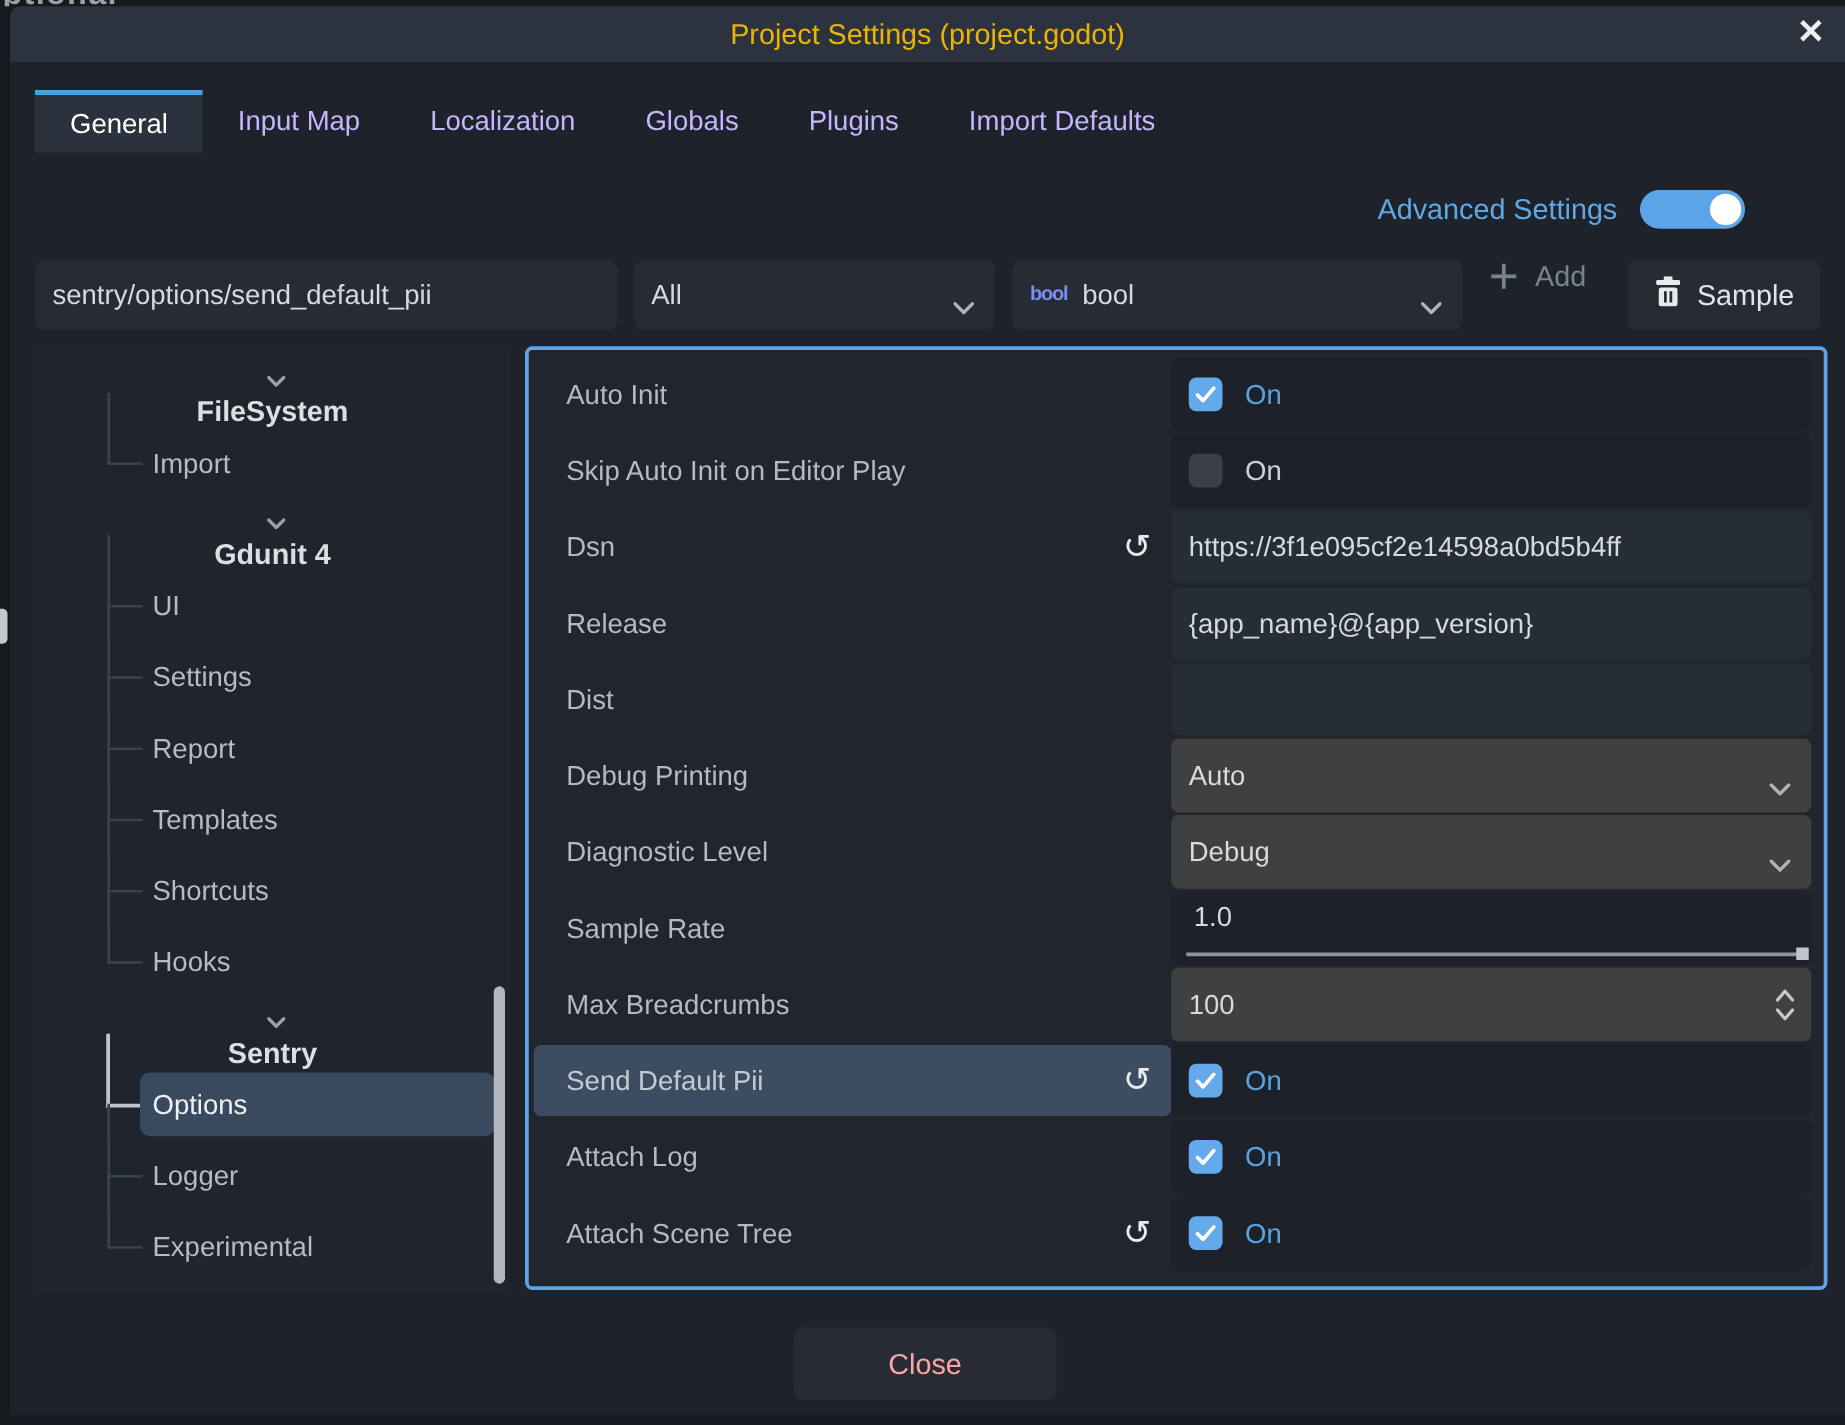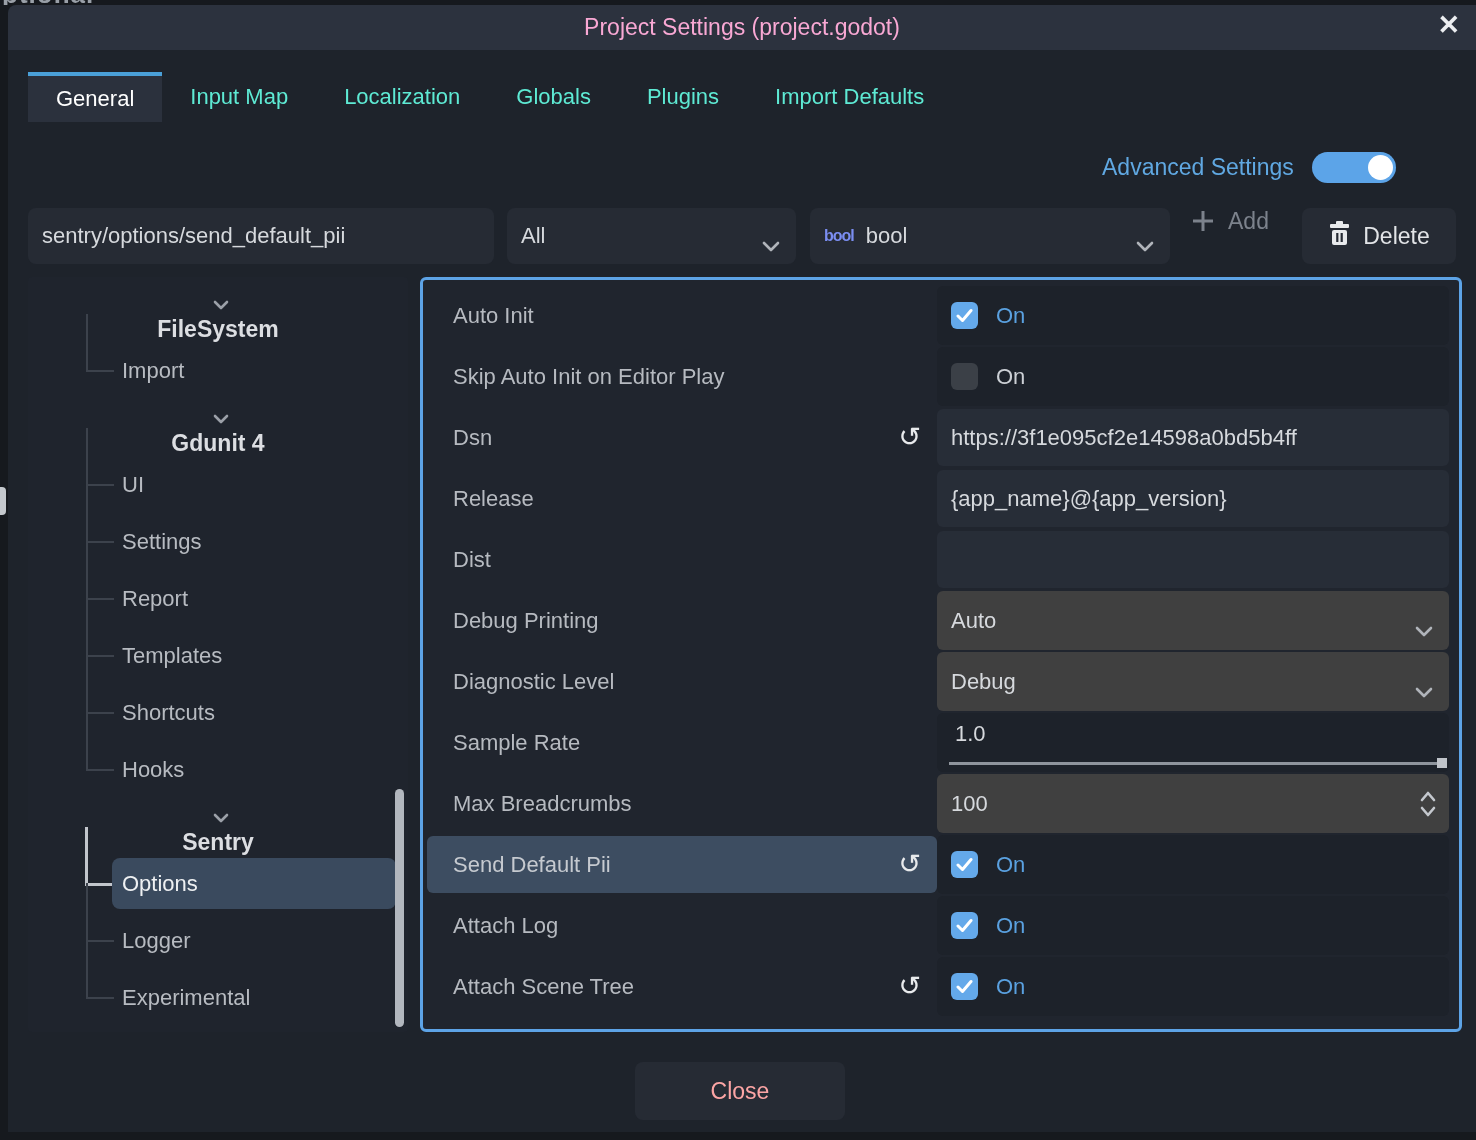--- a/index.html
+++ b/index.html
@@ -7,27 +7,27 @@
           font-family:"Liberation Sans",sans-serif;-webkit-font-smoothing:antialiased;}
 
   
   .bg-text-clip{position:absolute;left:0;top:0;width:260px;height:5px;overflow:hidden;}
   .bg-text-clip span{position:absolute;top:-21px;left:2px;font-size:26px;font-weight:bold;color:#9aa0a8;letter-spacing:1px;}
   .left-sliver{position:absolute;left:0;top:487px;width:6px;height:28px;background:#c4c8cd;border-radius:0 4px 4px 0;}
 
   
   .titlebar{position:absolute;left:8px;top:5px;width:1468px;height:45px;background:#2c323e;
             border-radius:8px 0 0 0;display:flex;align-items:center;justify-content:center;}
-  .title{color:#f9a8d4;font-size:23px;}
+  .title{color:#eab308;font-size:23px;}
   .close-x{position:absolute;right:16px;top:4px;color:#eceef1;font-size:27px;font-weight:bold;cursor:default;}
   .dialog-body{position:absolute;left:8px;top:50px;width:1468px;height:1082px;background:#1e232b;}
 
   
   .tabs{position:absolute;left:20px;top:22px;display:flex;}
-  .tab{height:50px;padding:0 28px;display:flex;align-items:center;font-size:22px;color:#5eead4;box-sizing:border-box;}
+  .tab{height:50px;padding:0 28px;display:flex;align-items:center;font-size:22px;color:#c4b5fd;box-sizing:border-box;}
   .tab.active{background:#2b313d;color:#ffffff;border-top:4px solid #4aa0d9;}
 
   
   .filter-input{position:absolute;left:20px;top:88px;width:1054px;height:58px;background:#262b34;border-radius:8px;box-sizing:border-box;}
   .filter-input input{position:absolute;left:0;top:0;width:100%;height:100%;background:transparent;border:none;outline:none;
             color:#d6d9dd;font-size:22px;font-family:inherit;padding:0 56px 0 18px;box-sizing:border-box;}
   .filter-input input::placeholder{color:#7b818b;}
   .search-ic{position:absolute;right:16px;top:16px;}
   .adv-wrap{position:absolute;left:1094px;top:88px;height:58px;display:flex;align-items:center;gap:18px;}
   .adv-label{color:#60a8e2;font-size:23px;}
@@ -173,21 +173,21 @@
     <div class="del-btn">
       <span>
         <svg width="23" height="25" viewBox="0 0 23 25">
             <rect x="8" y="0" width="7" height="4" rx="1" fill="#e8eaec"></rect>
             <rect x="2" y="3" width="19" height="4" rx="1" fill="#e8eaec"></rect>
             <rect x="4" y="9" width="15" height="15" rx="2" fill="#e8eaec"></rect>
             <rect x="8.2" y="12" width="2.2" height="9" fill="#262b34"></rect>
             <rect x="12.6" y="12" width="2.2" height="9" fill="#262b34"></rect>
           </svg>
       </span>
-      <span>Delete</span>
+      <span>Sample</span>
     </div>
 
     <div class="tree">
       <div class="titem cat">
         <span class="tree-chev"><svg width="16" height="10" viewBox="0 0 16 10">
               <polyline points="2,2 8,8 14,2" fill="none" stroke="#9ba0a8" stroke-width="2.6" stroke-linecap="round" stroke-linejoin="round"></polyline>
             </svg></span>
         <span class="tlabel">FileSystem</span>
       </div>
       <div class="titem child">

